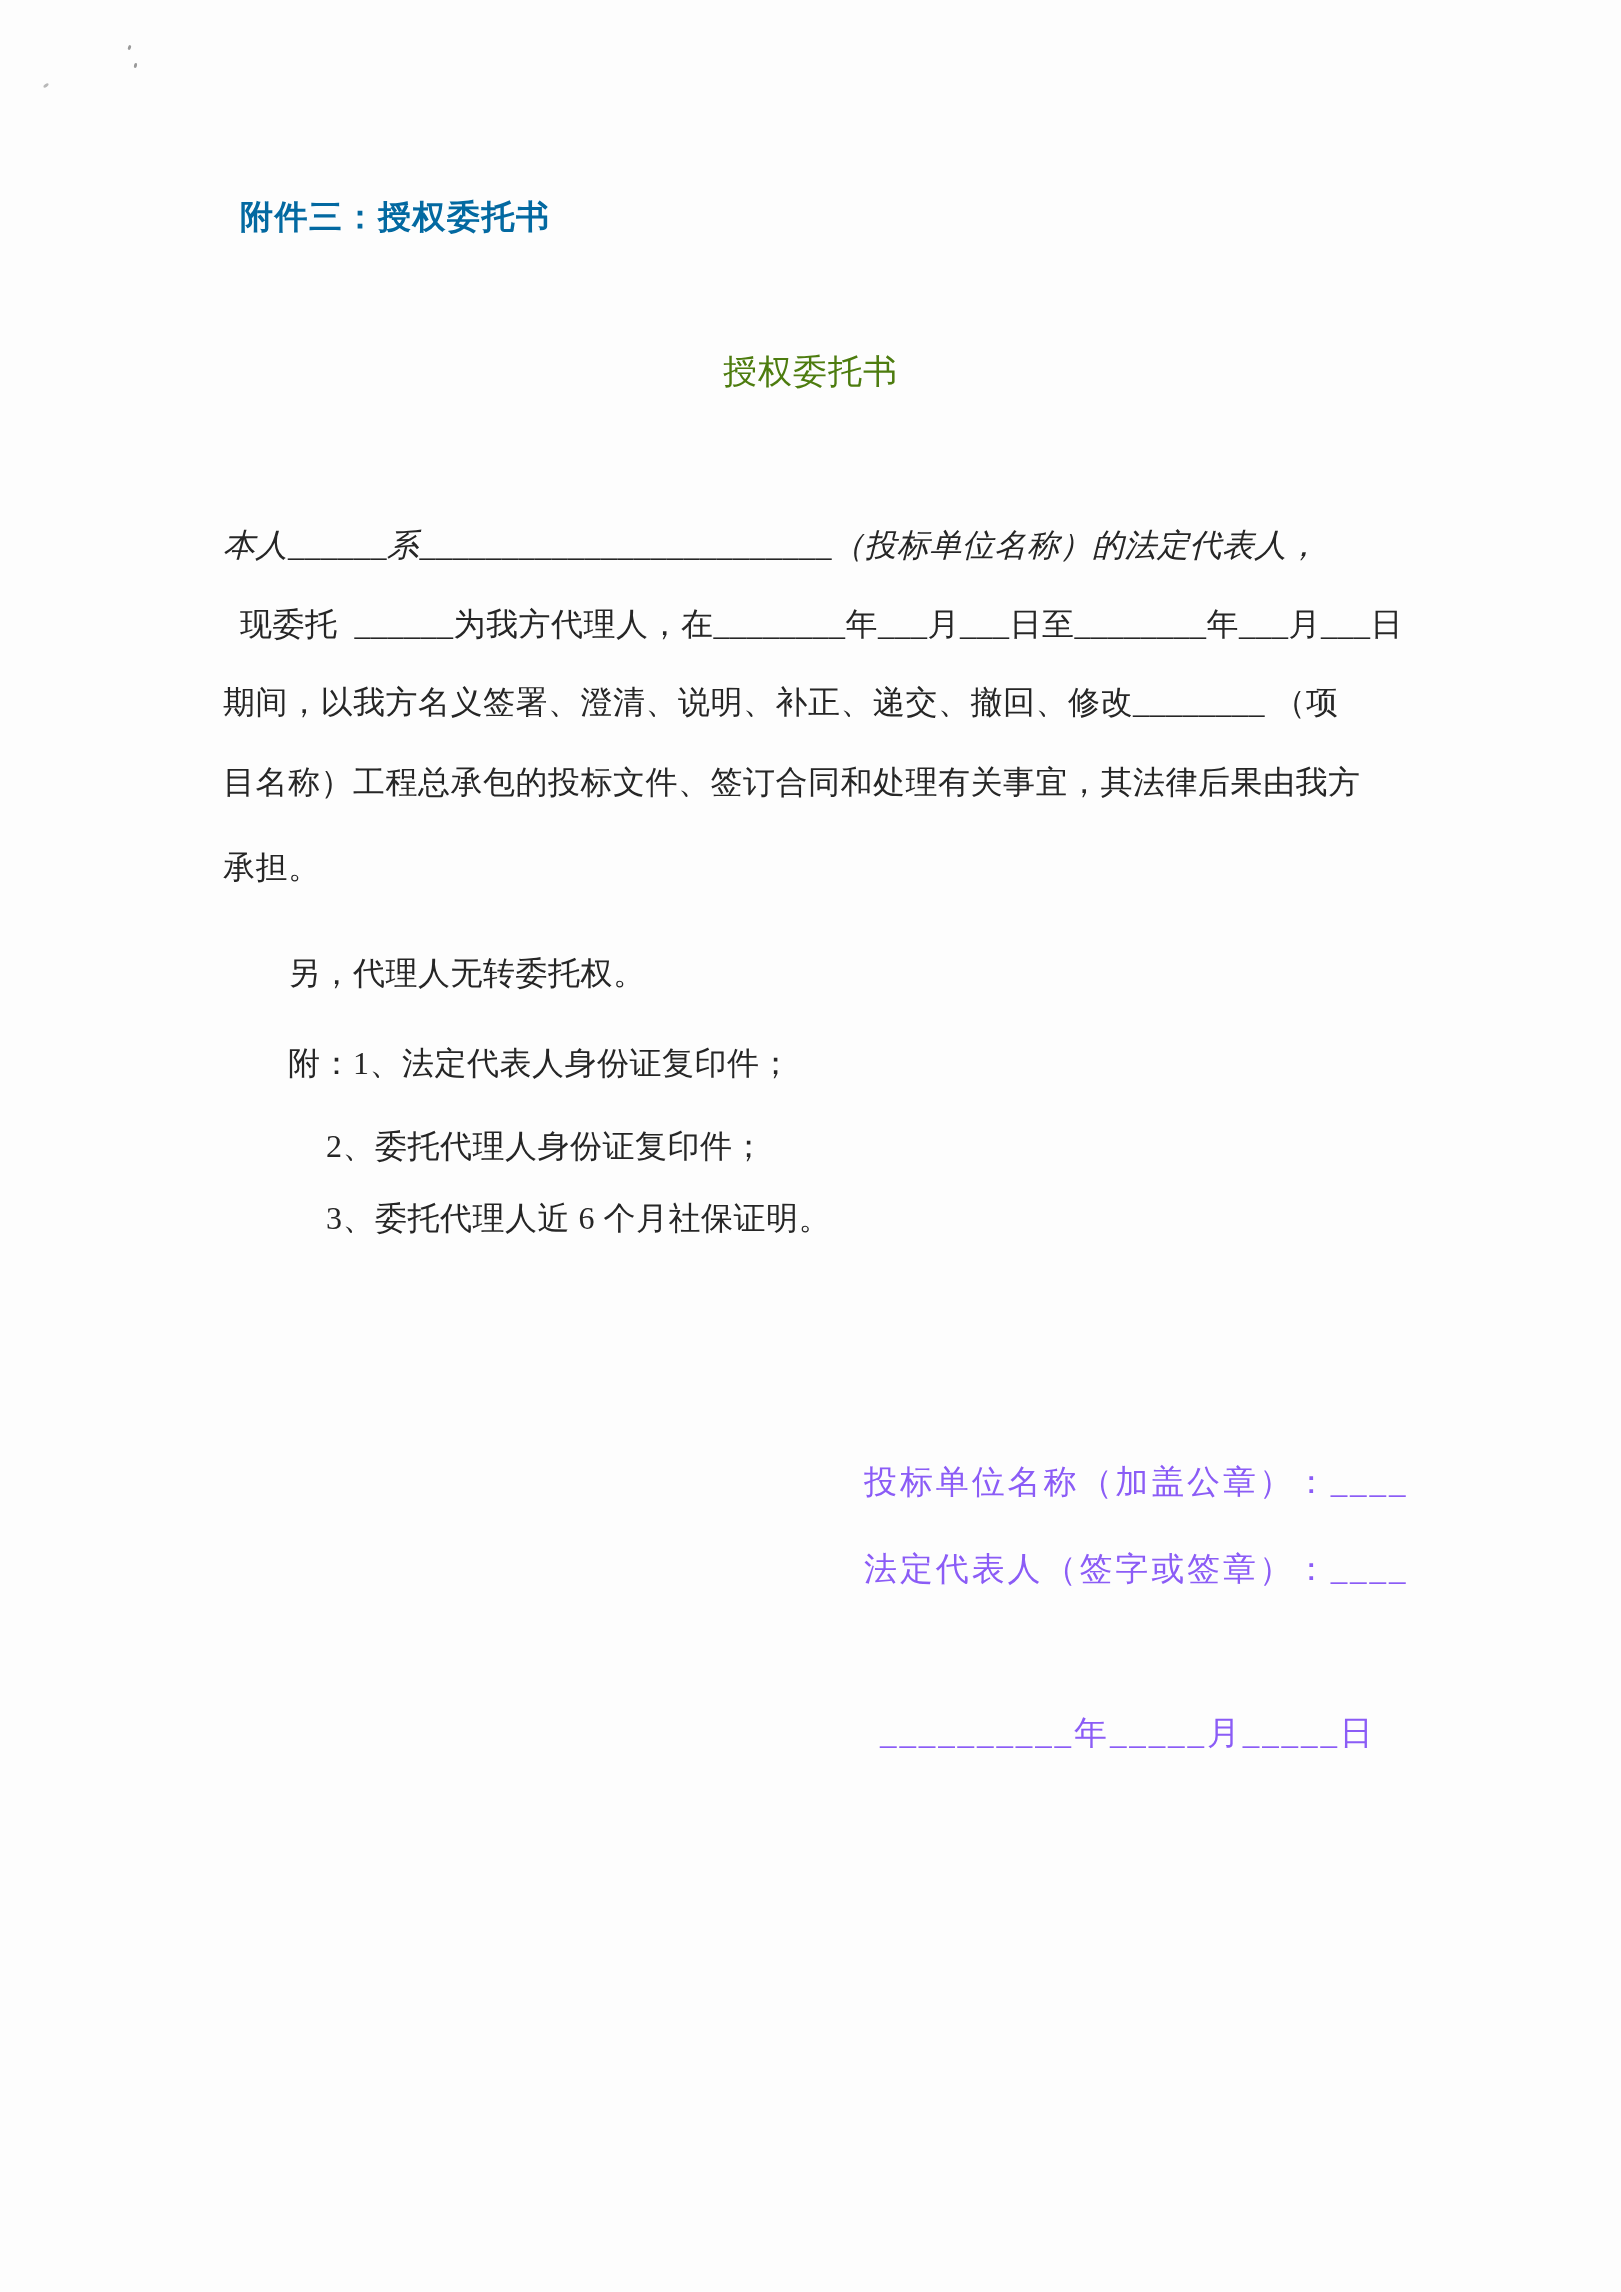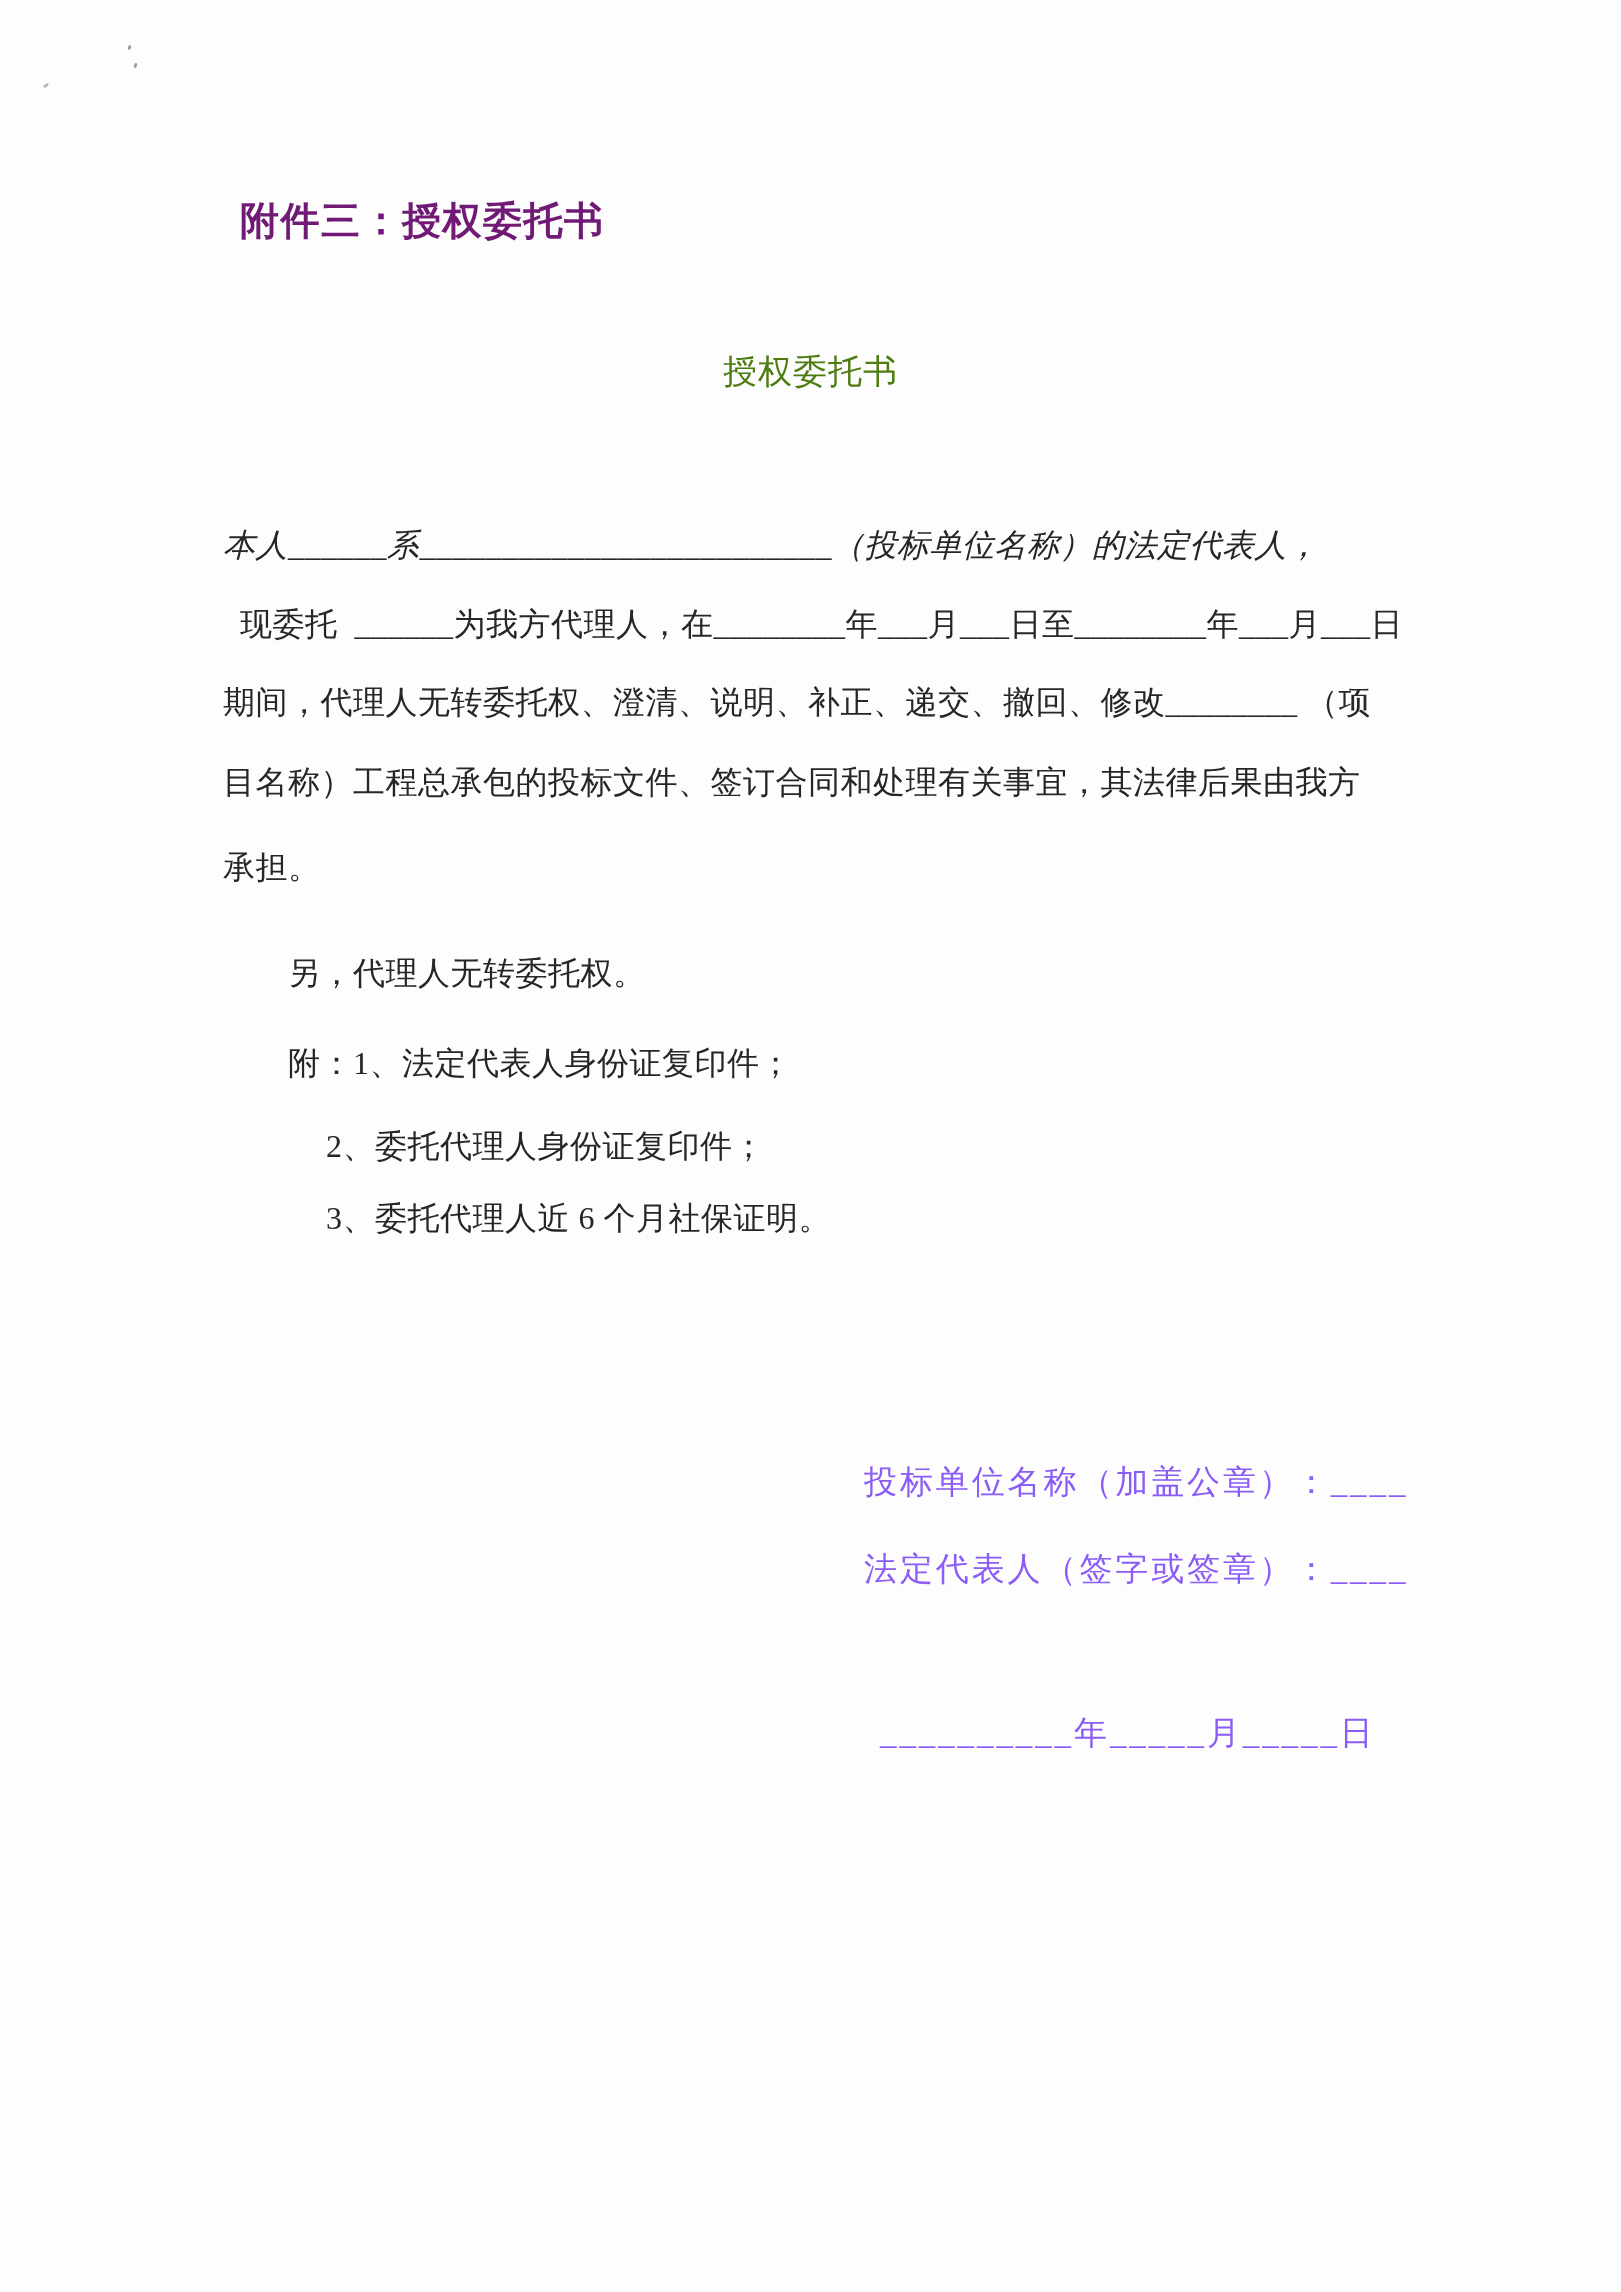--- a/index.html
+++ b/index.html
@@ -15,24 +15,24 @@
   .line{
     position:absolute;
     white-space:pre;
     line-height:1;
     font-size:32px;
     letter-spacing:0.5px;
     color:#262626;
   }
   .doc-header{
     left:240px;top:201px;
-    font-size:39px;
+    font-size:33px;
     letter-spacing:1.5px;
     font-weight:600;
-    color:#701a75;
+    color:#0369a1;
   }
   .doc-title{
     left:0;top:355px;width:100%;
     text-align:center;
     font-size:34px;
     letter-spacing:1px;
     color:#4d7c0f;
   }
   .b1{left:223px;top:529px;font-style:italic;}
   .b2{left:240px;top:608px;}
@@ -69,21 +69,21 @@
   <div class="speck s1"></div>
   <div class="speck s2"></div>
   <div class="speck s3"></div>
 
   <div class="line doc-header">附件三：授权委托书</div>
 
   <div class="line doc-title">授权委托书</div>
 
   <div class="line b1">本人______系_________________________（投标单位名称）的法定代表人，</div>
   <div class="line b2">现委托  ______为我方代理人，在________年___月___日至________年___月___日</div>
-  <div class="line b3">期间，代理人无转委托权、澄清、说明、补正、递交、撤回、修改________ （项</div>
+  <div class="line b3">期间，以我方名义签署、澄清、说明、补正、递交、撤回、修改________ （项</div>
   <div class="line b4">目名称）工程总承包的投标文件、签订合同和处理有关事宜，其法律后果由我方</div>
   <div class="line b5">承担。</div>
 
   <div class="line note">另，代理人无转委托权。</div>
 
   <div class="line att1"><span>附：</span><span>1、法定代表人身份证复印件；</span></div>
 
   <div class="line att2">2、委托代理人身份证复印件；</div>
   <div class="line att3">3、委托代理人近 6 个月社保证明。</div>
 

